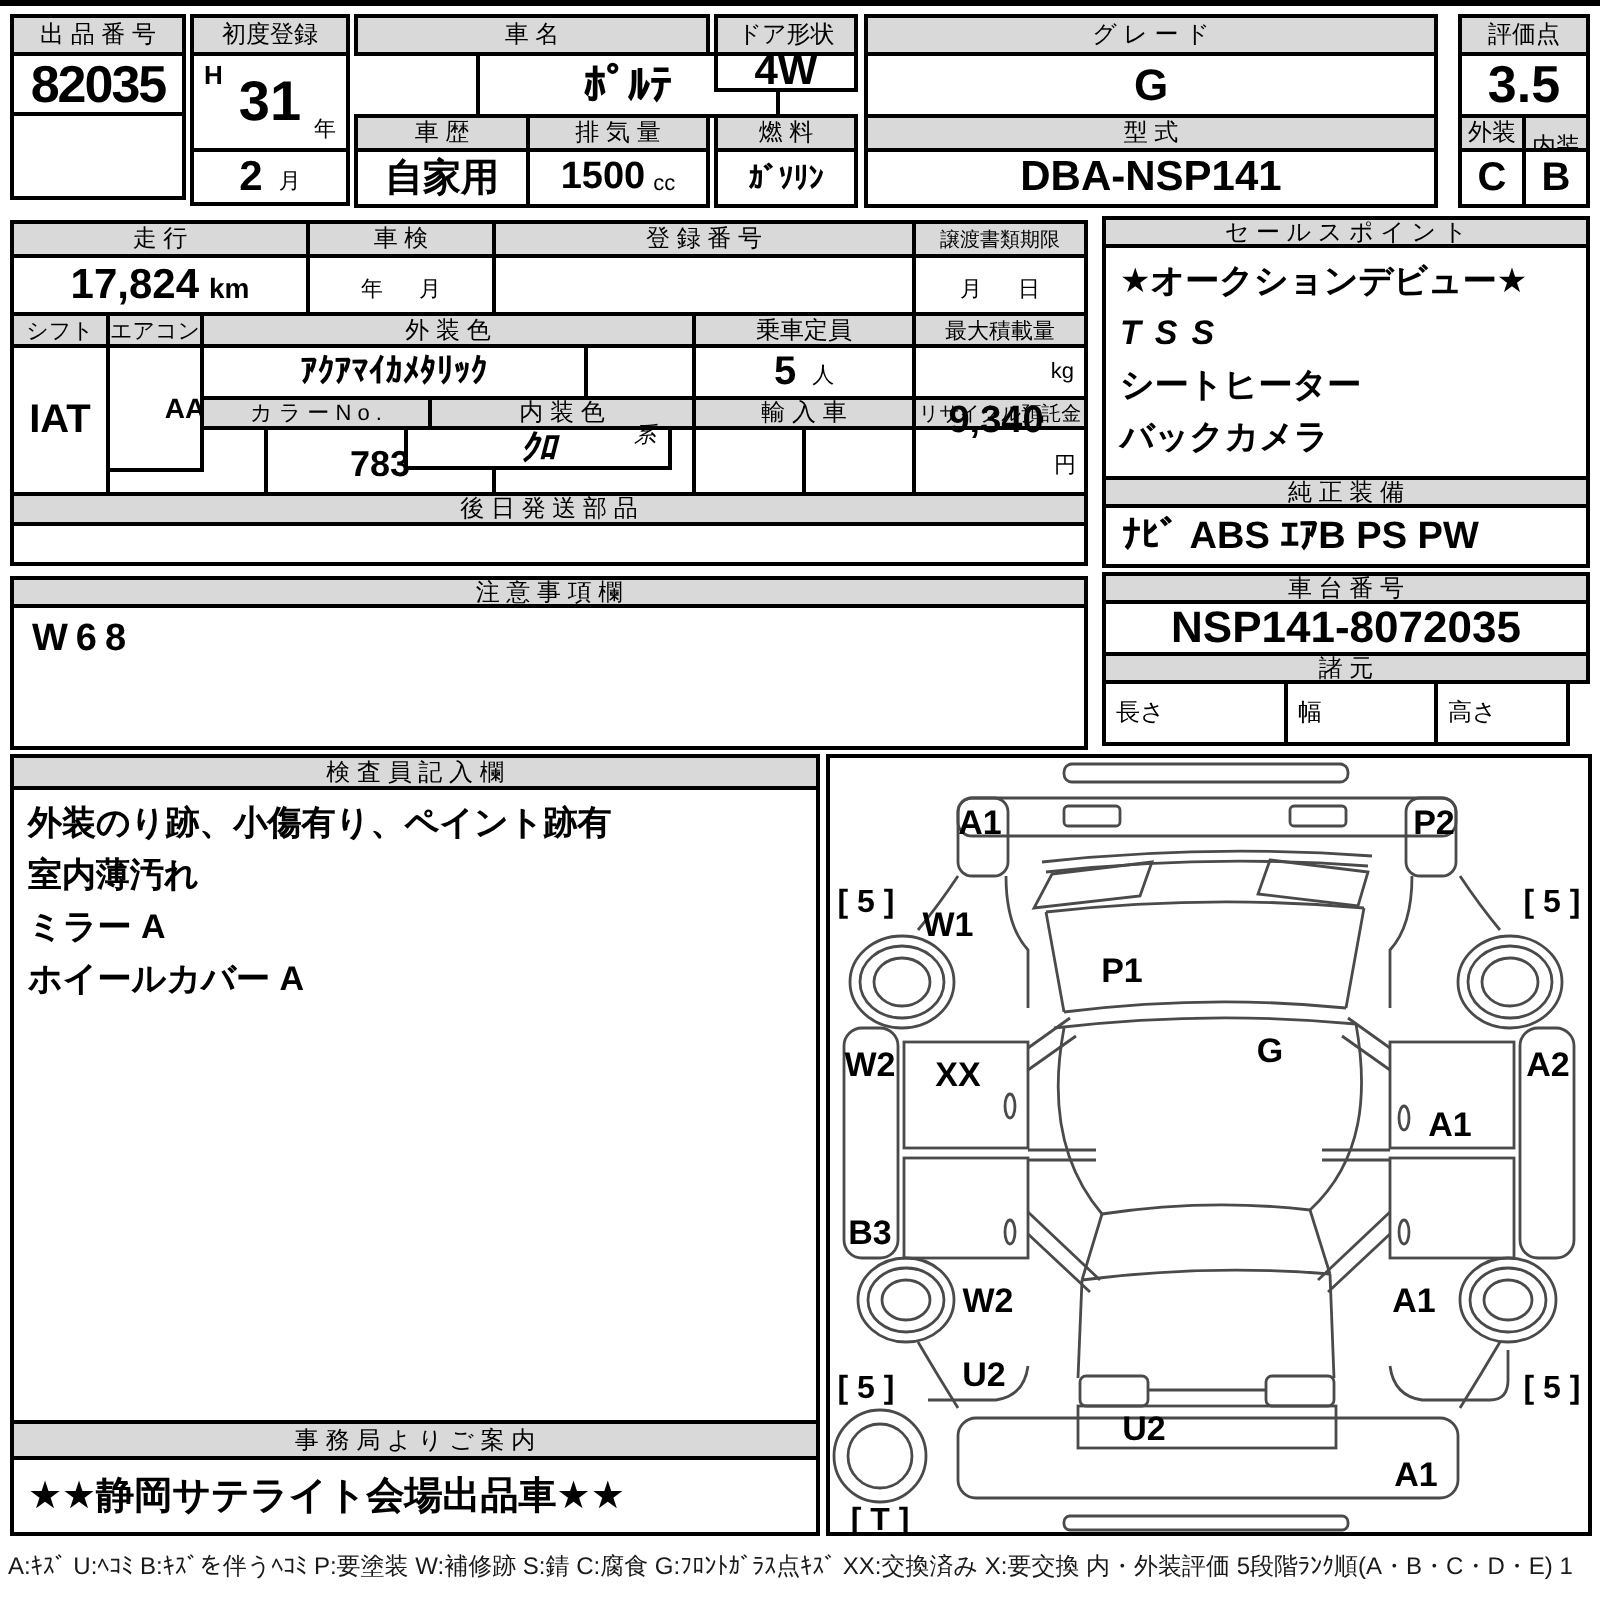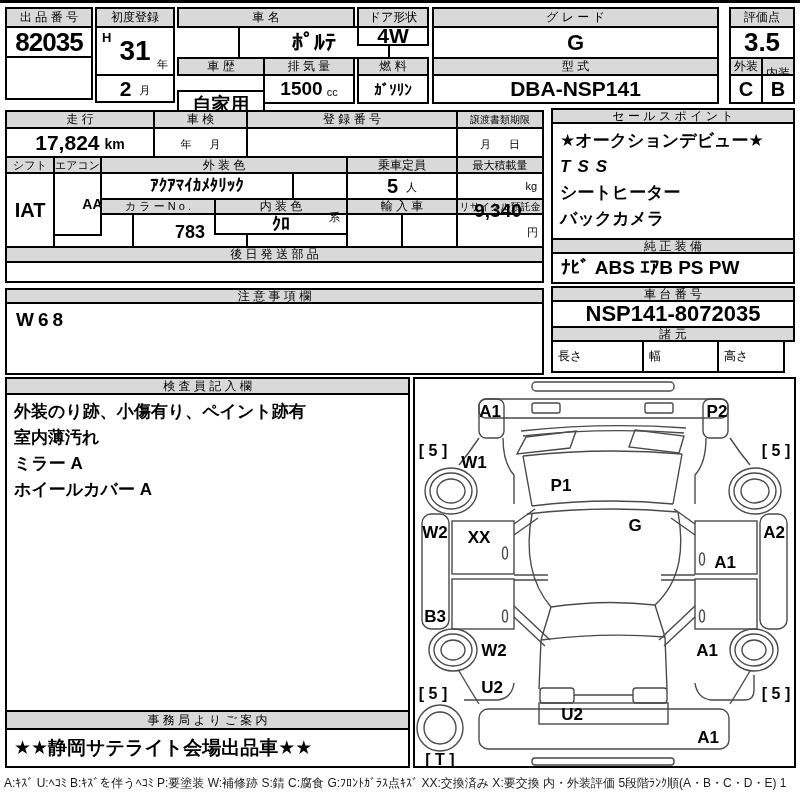--- a/index.html
+++ b/index.html
@@ -40,21 +40,21 @@
     <span style="position:absolute;right:5px;bottom:2px;font-size:11px;">年</span>
   </div>
   <div class="cell" style="left:95px;top:74px;width:80px;height:29px;gap:8px;">
     <span class="val" style="font-size:21px;">2</span>
     <span style="font-size:11px;align-self:flex-end;padding-bottom:3px;">月</span>
   </div>
 
   <div class="cell hdr" style="left:177px;top:7px;width:178px;height:21px;">車 名</div>
   <div class="cell val" style="left:194px;top:26px;width:152px;height:33px;font-size:22px;margin-left:44px;">ﾎﾟﾙﾃ</div>
   <div class="cell hdr" style="left:177px;top:57px;width:88px;height:19px;">車 歴</div>
-  <div class="cell val" style="left:177px;top:74px;width:88px;height:30px;font-size:19px;margin-top:16px;">自家用</div>
+  <div class="cell val" style="left:177px;top:74px;width:88px;height:30px;font-size:19px;">自家用</div>
   <div class="cell hdr" style="left:263px;top:57px;width:92px;height:19px;">排 気 量</div>
   <div class="cell" style="left:263px;top:74px;width:92px;height:30px;gap:4px;">
     <span class="val" style="font-size:19px;">1500</span>
     <span style="font-size:11px;align-self:flex-end;padding-bottom:4px;">cc</span>
   </div>
 
   <div class="cell hdr" style="left:357px;top:7px;width:72px;height:21px;">ドア形状</div>
   <div class="cell val" style="left:357px;top:26px;width:72px;height:20px;font-size:21px;">4W</div>
   <div class="cell hdr" style="left:357px;top:57px;width:72px;height:19px;">燃 料</div>
   <div class="cell val" style="left:357px;top:74px;width:72px;height:30px;font-size:15px;">ｶﾞｿﾘﾝ</div>
@@ -106,21 +106,21 @@
   <div class="cell" style="left:456px;top:172px;width:88px;height:28px;justify-content:flex-end;padding-right:5px;font-size:11px;">
     <span>kg</span>
   </div>
 
   <div class="cell hdr" style="left:100px;top:198px;width:116px;height:17px;font-size:11px;">カ ラ ー N o .</div>
   <div class="cell hdr" style="left:214px;top:198px;width:134px;height:17px;">内 装 色</div>
   <div class="cell hdr" style="left:346px;top:198px;width:112px;height:17px;">輸 入 車</div>
   <div class="cell hdr hdr-s" style="left:456px;top:198px;width:88px;height:17px;">リサイクル預託金</div>
 
   <div class="cell val" style="left:84px;top:213px;width:116px;height:38px;font-size:18px;margin-left:48px;">783</div>
-  <div class="cell" style="left:214px;top:213px;width:134px;height:22px;position:absolute;">
+  <div class="cell" style="left:202px;top:213px;width:134px;height:22px;position:absolute;font-style:italic;">
     <span class="val" style="font-size:18px;">ｸﾛ</span>
     <span style="position:absolute;right:6px;bottom:8px;font-size:11px;">系</span>
   </div>
   <div class="cell" style="left:346px;top:213px;width:57px;height:35px;"></div>
   <div class="cell" style="left:401px;top:213px;width:57px;height:35px;"></div>
   <div class="cell" style="left:456px;top:213px;width:88px;height:35px;justify-content:flex-end;padding-right:4px;gap:3px;flex-direction:column;">
     <span class="val" style="font-size:19px;">9,340</span>
     <span style="font-size:11px;align-self:flex-end;padding-bottom:6px;">円</span>
   </div>
 

